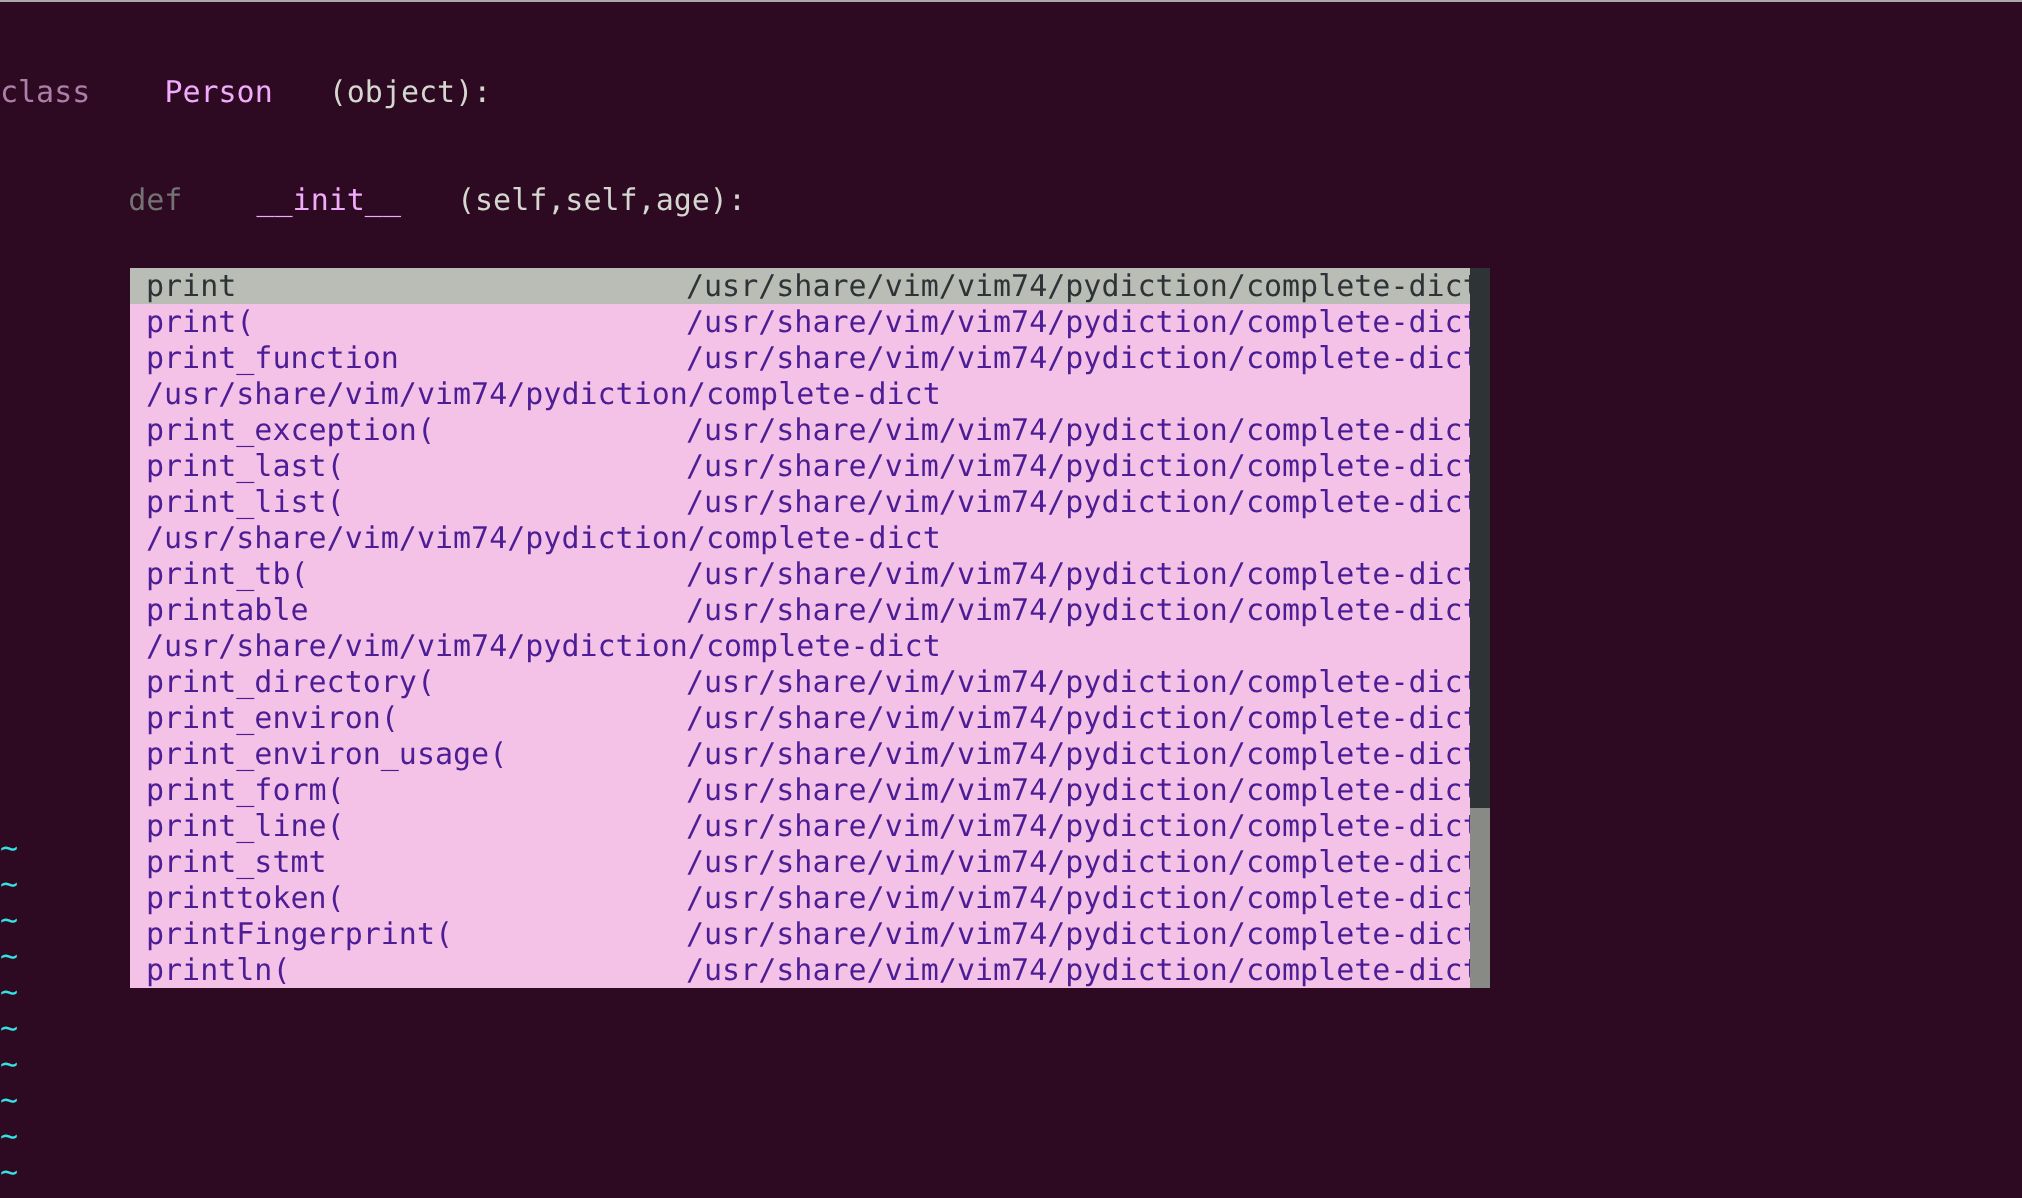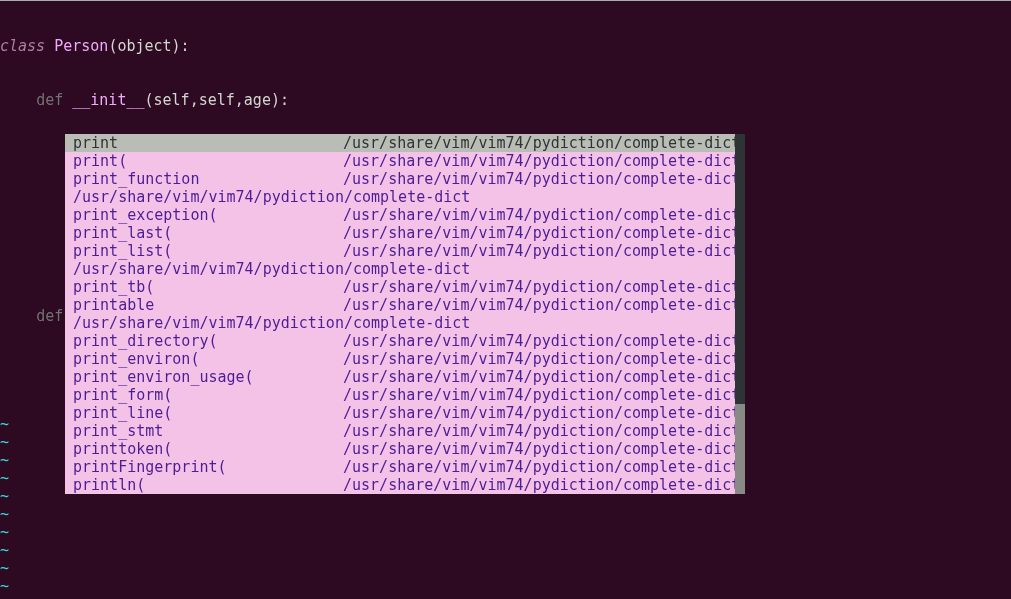--- a/index.html
+++ b/index.html
@@ -21,24 +21,24 @@
     }
     .editor {
       padding: 0;
       white-space: pre;
     }
     .line {
       height: 18px;
       display: flex;
       align-items: center;
     }
-    .kw-class { color: #ad7fa8; font-style: italic; }
+    .kw-class { color: #ad7fa8; }
     .kw-def { color: #737373; }
     .identifier { color: #f0abfc; }
-    .plain { color: #d3d7cf; }
+    .plain { color: #d3d7cf; margin-left: 28px; }
     .cursor {
       display: inline-block;
       width: 9px;
       height: 16px;
       background: #d3d7cf;
       vertical-align: text-bottom;
     }
     .tilde-line {
       height: 18px;
       color: #34e2e2;

